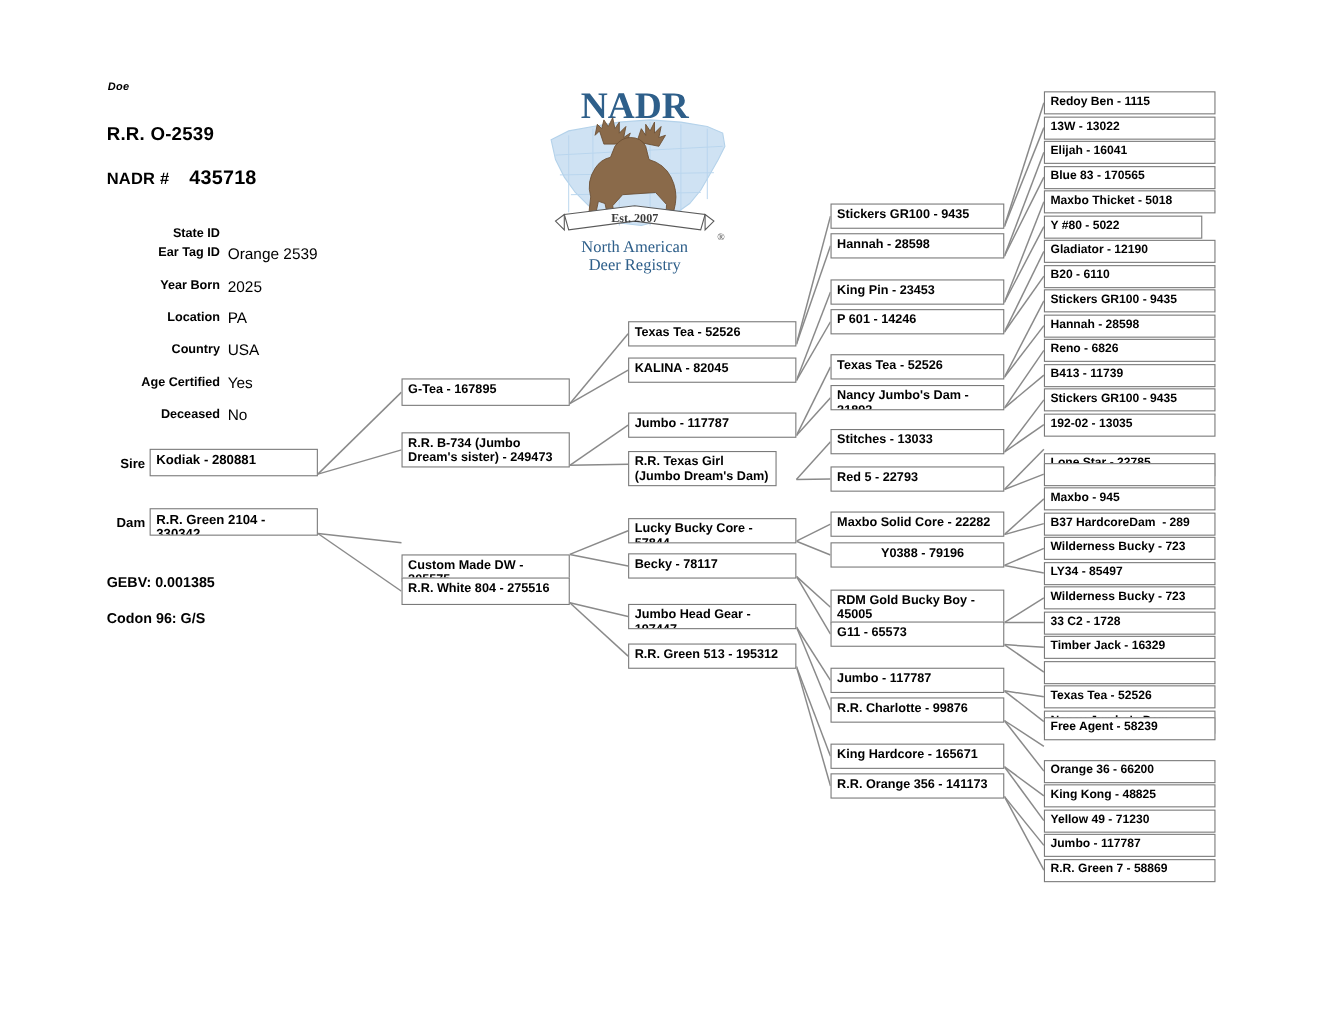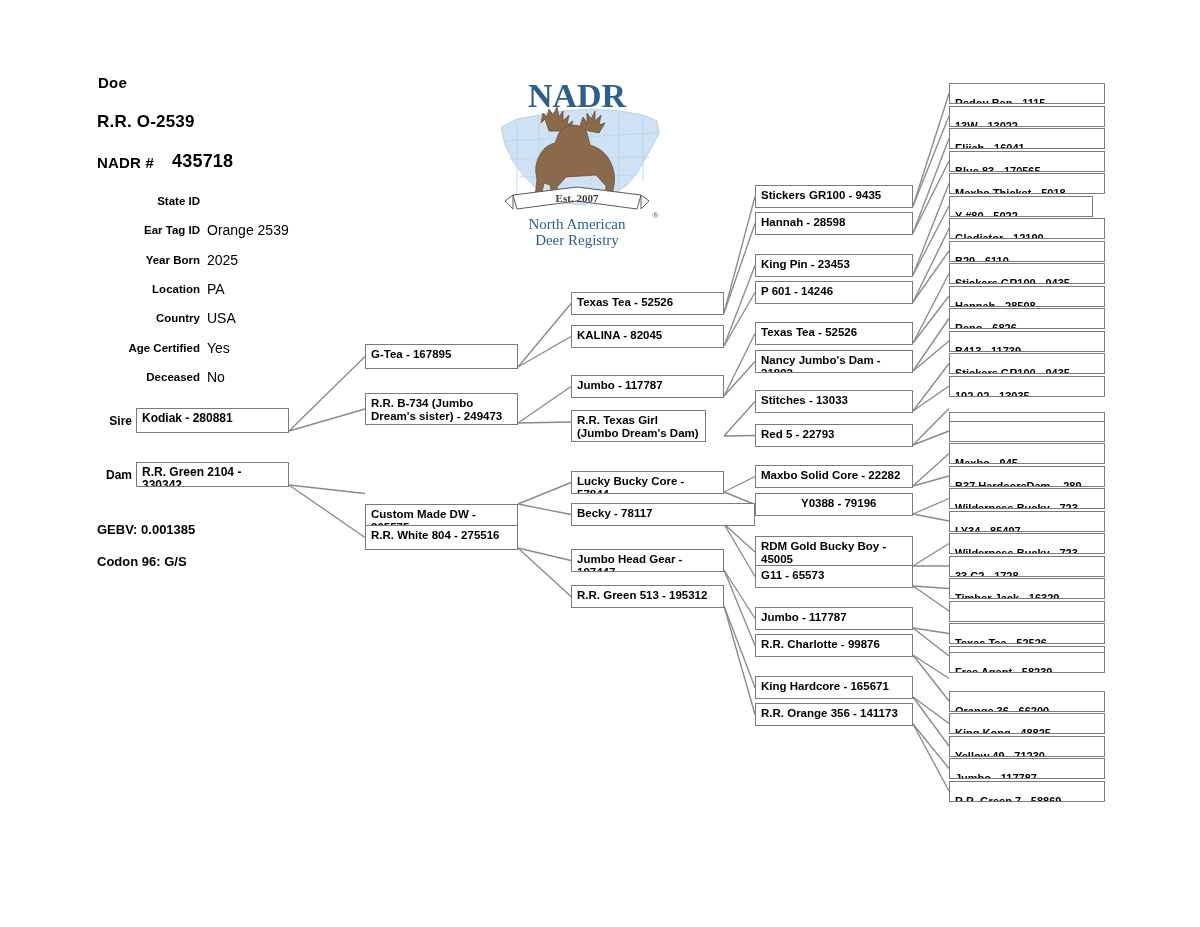--- a/index.html
+++ b/index.html
@@ -20,21 +20,21 @@
     overflow: hidden;
   }
 
   
   .hdr-title {
     position: absolute;
     font-weight: bold;
     color: #000;
     white-space: nowrap;
   }
-  #animal-sex      { left: 98px;  top: 74px;  font-size: 15px; letter-spacing: .2px; }
+  #animal-sex      { left: 98px;  top: 74px;  font-size: 10px; letter-spacing: .2px; font-style: italic; }
   #animal-name     { left: 97px;  top: 112px; font-size: 17px; letter-spacing: .2px; }
   #nadr-label      { left: 97px;  top: 154px; font-size: 15px; letter-spacing: .2px; }
   #nadr-number     { left: 172px; top: 151px; font-size: 18px; letter-spacing: .2px; }
 
   .field-row {
     position: absolute;
     left: 95px;
     width: 300px;
     height: 18px;
     font-size: 12px;
@@ -89,21 +89,21 @@
     font-size: 11.5px;
     font-weight: bold;
     line-height: 13px;
     padding: 3px 4px 2px 5px;
     color: #000;
     overflow: hidden;
     white-space: pre-wrap;
     z-index: 3;
   }
   .pbox.g1 { font-size: 12px; }
-  .pbox.g5 { font-size: 11px; padding-top: 13px; }
+  .pbox.g5 { font-size: 11px; padding-top: 2px; }
 
   
   #wires {
     position: absolute;
     left: 0; top: 0;
     width: 1200px;
     height: 927px;
     z-index: 1;
     pointer-events: none;
   }
@@ -124,21 +124,21 @@
 <body>
 
 <div id="page">
 
   <div class="hdr-title" id="animal-sex">Doe</div>
   <div class="hdr-title" id="animal-name">R.R. O-2539</div>
   <div class="hdr-title" id="nadr-label">NADR #</div>
   <div class="hdr-title" id="nadr-number">435718</div>
 
   <div id="field-list">
-      <div class="field-row" style="top: 192px;">
+      <div class="field-row" style="top: 203px;">
         <span class="field-label">State ID</span>
         <span class="field-value"></span>
       </div>
       <div class="field-row" style="top: 221.3px;">
         <span class="field-label">Ear Tag ID</span>
         <span class="field-value">Orange 2539</span>
       </div>
       <div class="field-row" style="top: 250.6px;">
         <span class="field-label">Year Born</span>
         <span class="field-value">2025</span>
@@ -271,21 +271,21 @@
       <div class="pbox g1" style="left: 136px; top: 462px; width: 153px; height: 25px;">R.R. Green 2104 - 330342</div>
       <div class="pbox g2" style="left: 365px; top: 344px; width: 153px; height: 25px;">G-Tea - 167895</div>
       <div class="pbox g2" style="left: 365px; top: 393px; width: 153px; height: 32px;">R.R. B-734 (Jumbo Dream's sister) - 249473</div>
       <div class="pbox g2" style="left: 365px; top: 481px; width: 153px; height: 25px; margin-top: 23px;">Custom Made DW - 205575</div>
       <div class="pbox g2" style="left: 365px; top: 525px; width: 153px; height: 25px;">R.R. White 804 - 275516</div>
       <div class="pbox g3" style="left: 571px; top: 292px; width: 153px; height: 23px;">Texas Tea - 52526</div>
       <div class="pbox g3" style="left: 571px; top: 325px; width: 153px; height: 23px;">KALINA - 82045</div>
       <div class="pbox g3" style="left: 571px; top: 375px; width: 153px; height: 23px;">Jumbo - 117787</div>
       <div class="pbox g3" style="left: 571px; top: 410px; width: 135px; height: 32px;">R.R. Texas Girl (Jumbo Dream's Dam) - 58881</div>
       <div class="pbox g3" style="left: 571px; top: 471px; width: 153px; height: 23px;">Lucky Bucky Core - 57844</div>
-      <div class="pbox g3" style="left: 571px; top: 503px; width: 184px; height: 23px;">Becky - 78117</div>
+      <div class="pbox g3" style="left: 571px; top: 503px; width: 153px; height: 23px;">Becky - 78117</div>
       <div class="pbox g3" style="left: 571px; top: 549px; width: 153px; height: 23px;">Jumbo Head Gear - 197447</div>
       <div class="pbox g3" style="left: 571px; top: 585px; width: 153px; height: 23px;">R.R. Green 513 - 195312</div>
       <div class="pbox g4" style="left: 755px; top: 185px; width: 158px; height: 23px;">Stickers GR100 - 9435</div>
       <div class="pbox g4" style="left: 755px; top: 212px; width: 158px; height: 23px;">Hannah - 28598</div>
       <div class="pbox g4" style="left: 755px; top: 254px; width: 158px; height: 23px;">King Pin - 23453</div>
       <div class="pbox g4" style="left: 755px; top: 281px; width: 158px; height: 23px;">P 601 - 14246</div>
       <div class="pbox g4" style="left: 755px; top: 322px; width: 158px; height: 23px;">Texas Tea - 52526</div>
       <div class="pbox g4" style="left: 755px; top: 350px; width: 158px; height: 23px;">Nancy Jumbo's Dam - 21892</div>
       <div class="pbox g4" style="left: 755px; top: 390px; width: 158px; height: 23px;">Stitches - 13033</div>
       <div class="pbox g4" style="left: 755px; top: 424px; width: 158px; height: 23px;">Red 5 - 22793</div>

